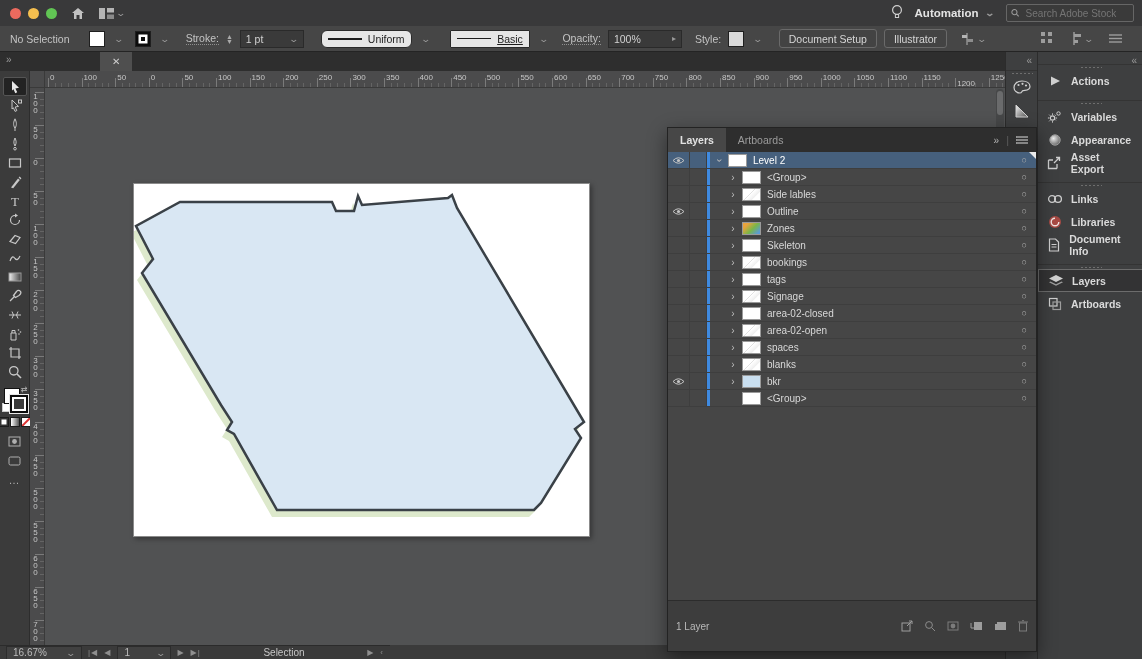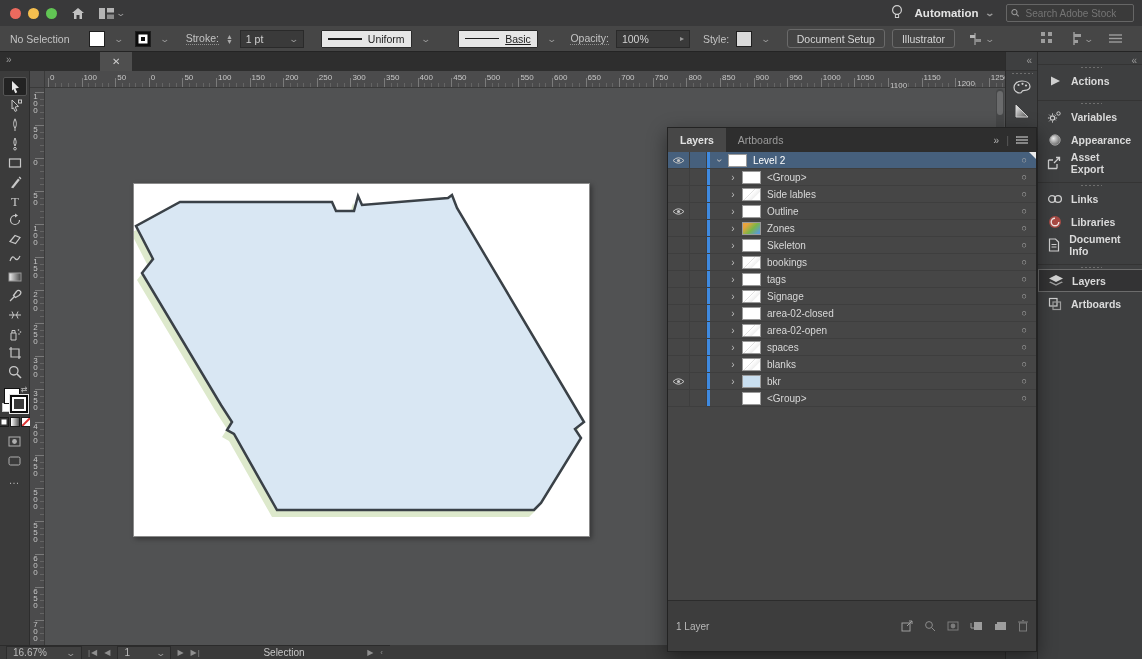--- a/index.html
+++ b/index.html
@@ -178,26 +178,26 @@
     <span class="chev">⌄</span>
     <span class="cb-ulabel" style="margin-left:10px;">Stroke:</span>
     <span class="stepper">
         <span>▲</span>
         <span>▼</span>
       </span>
     <span class="cb-box" style="width:52px;justify-content:space-between;">
       <span>1 pt</span>
       <span class="chev">⌄</span>
     </span>
-    <span class="cb-pill" style="margin-left:10px;">
+    <span class="cb-pill" style="margin-left:10px;border-radius:6px;">
       <span class="pill-line"></span>
       <span>Uniform</span>
     </span>
     <span class="chev">⌄</span>
-    <span class="cb-pill" style="margin-left:22px;text-decoration:underline;">
+    <span class="cb-pill" style="margin-left:14px;text-decoration:underline;">
       <span class="pill-line thin"></span>
       <span>Basic</span>
     </span>
     <span class="chev">⌄</span>
     <span class="cb-ulabel" style="margin-left:8px;">Opacity:</span>
     <span class="cb-box" style="width:62px;justify-content:space-between;">
       <span>100%</span>
       <span style="font-size:8px;color:#9a9a9a;">▸</span>
     </span>
     <span class="cb-label" style="margin-left:6px;">Style:</span>
@@ -391,21 +391,21 @@
         <span class="hlab" style="left: 510px;">600</span>
         <span class="hlab" style="left: 543.6px;">650</span>
         <span class="hlab" style="left: 577.2px;">700</span>
         <span class="hlab" style="left: 610.8px;">750</span>
         <span class="hlab" style="left: 644.4px;">800</span>
         <span class="hlab" style="left: 678px;">850</span>
         <span class="hlab" style="left: 711.6px;">900</span>
         <span class="hlab" style="left: 745.2px;">950</span>
         <span class="hlab" style="left: 778.8px;">1000</span>
         <span class="hlab" style="left: 812.4px;">1050</span>
-        <span class="hlab" style="left: 846px; margin-top: 8px;">1100</span>
+        <span class="hlab" style="left: 846px;">1100</span>
         <span class="hlab" style="left: 879.6px;">1150</span>
         <span class="hlab" style="left: 913.2px; margin-top: 6px;">1200</span>
         <span class="hlab" style="left: 946.8px;">1250</span>
       </div>
     <div id="v-ruler">
         <div class="vlab" style="top: 6px;">
           <div>1</div>
           <div>0</div>
           <div>0</div>
         </div>

